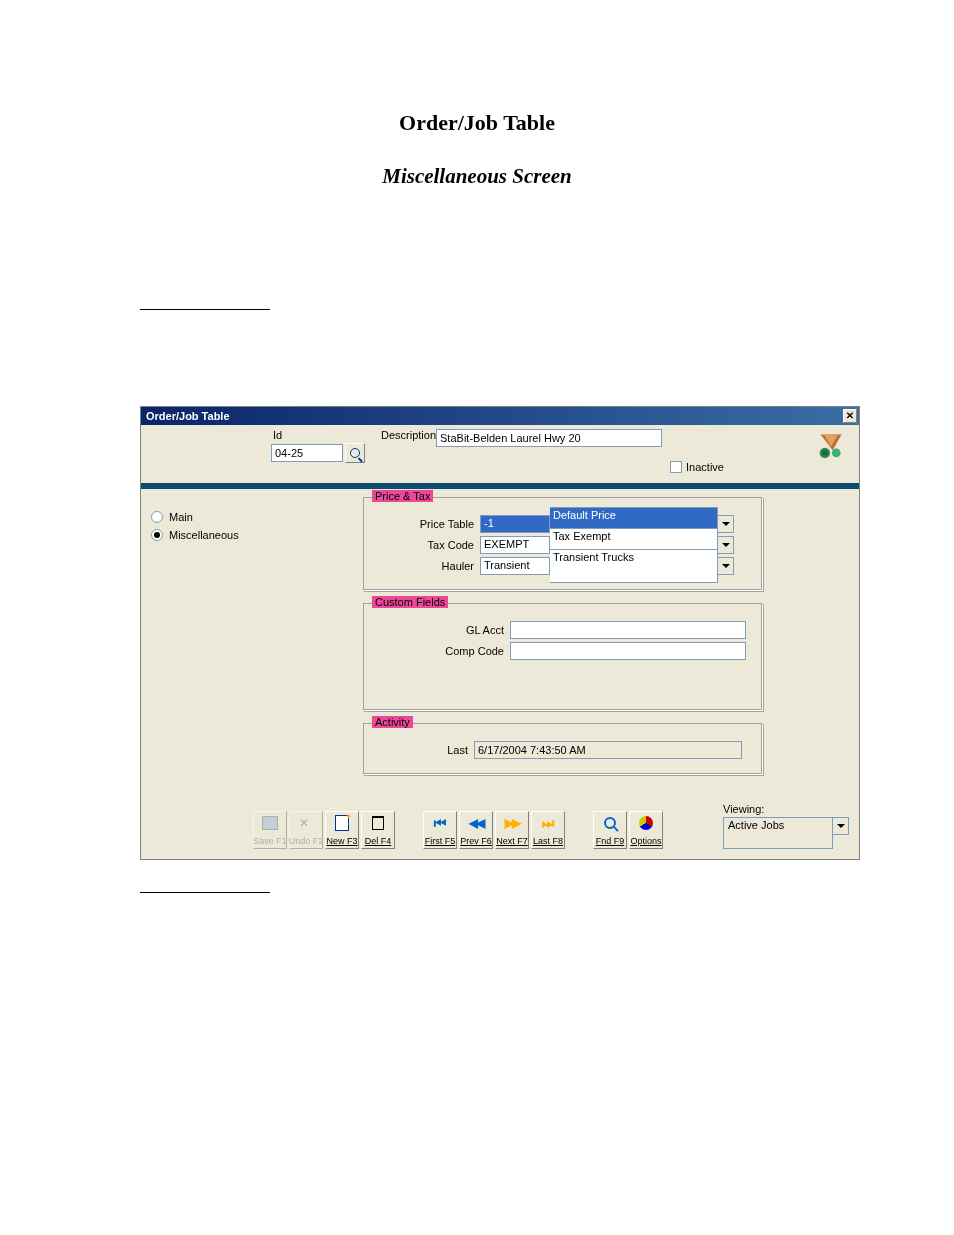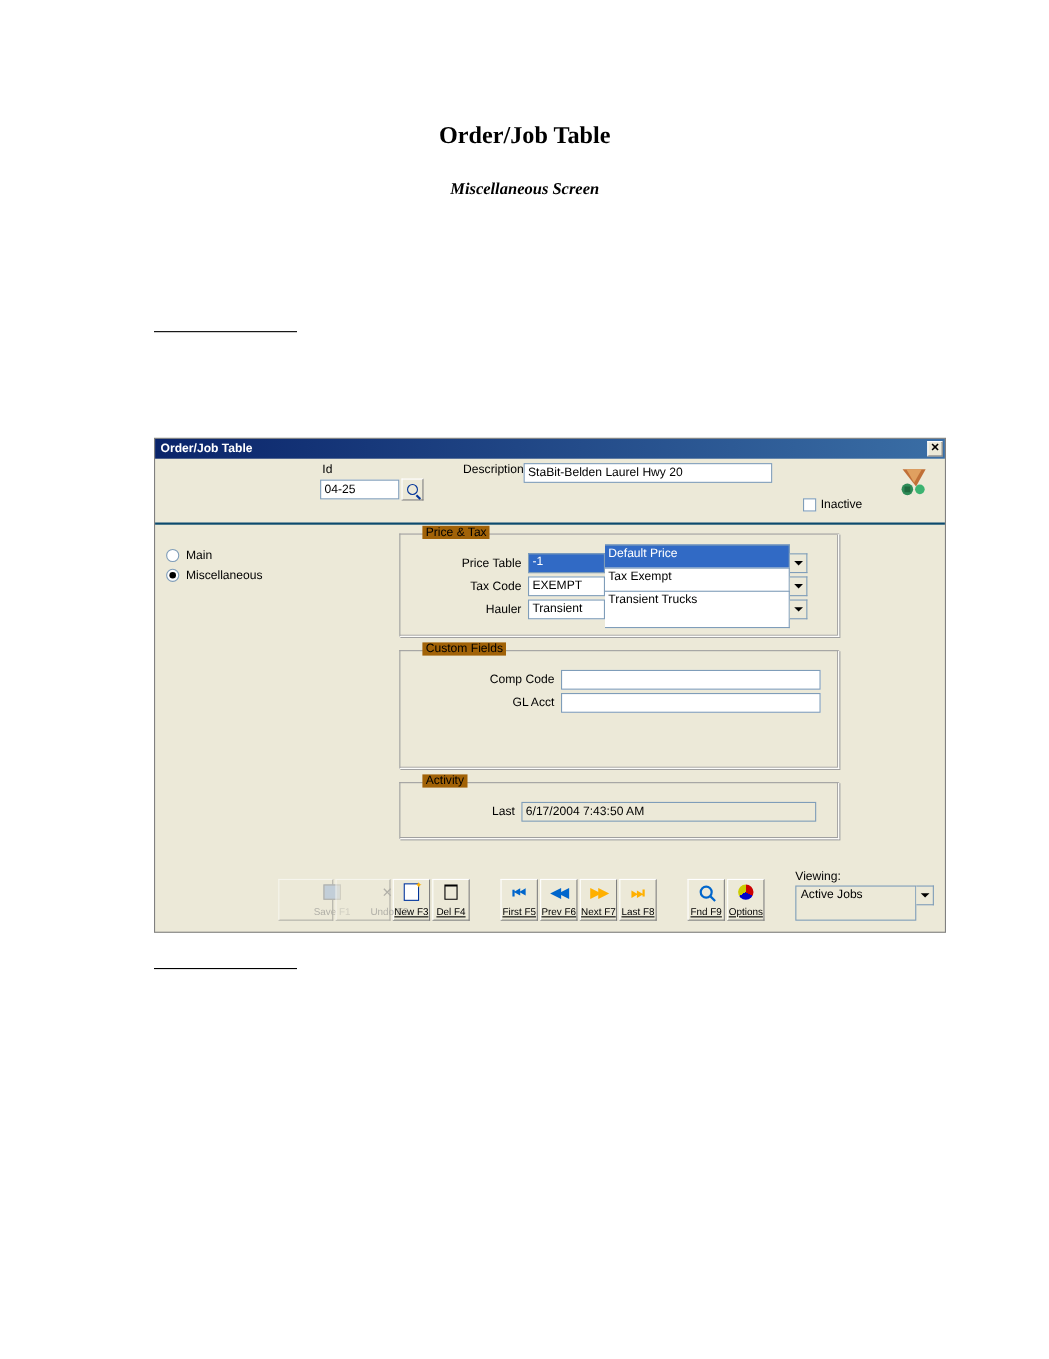--- a/index.html
+++ b/index.html
@@ -17,21 +17,21 @@
       font-family: Georgia, "Times New Roman", serif;
       font-weight: bold;
       font-size: 22px;
       margin-top: 110px;
     }
     .page-subtitle {
       text-align: center;
       font-family: Georgia, "Times New Roman", serif;
       font-weight: bold;
       font-style: italic;
-      font-size: 15px;
+      font-size: 21px;
       margin-top: 28px;
     }
     .rule1 { margin: 120px 0 0 140px; width: 130px; border-top: 1.5px solid #000; }
     .rule2 { margin: 32px 0 0 140px; width: 130px; border-top: 1.5px solid #000; }
 
     .window {
       position: relative;
       margin: 96px 0 0 140px;
       width: 720px;
       background: #ECE9D8;
@@ -59,22 +59,21 @@
       color:#000;
       font-size: 10px;
       line-height: 12px;
       text-align: center;
       cursor: pointer;
     }
     .header-area {
       display:flex;
       align-items:flex-start;
       padding: 4px 10px 10px 10px;
-      border-bottom:2px solid #0c4a6e;
-      gap:20px;
+      border-bottom:6px solid #0c4a6e;
     }
     .left-spacer { width: 120px; }
     .id-block { display:flex; flex-direction:column; }
     .lbl { font-size:11px; color:#000; margin:0 0 2px 2px; }
     .id-row { display:flex; align-items:center; gap:2px; }
     .txt {
       height:18px;
       border:1px solid #7F9DB9;
       background:#fff;
       font-size:11px;
@@ -116,22 +115,22 @@
       border:1px solid #fff;
       box-shadow: -1px -1px 0 #A0A0A0 inset, 1px 1px 0 #A0A0A0;
       border:1px solid #A0A0A0;
       border-right-color:#fff;border-bottom-color:#fff;
       position:relative;
       padding:14px 12px 12px 12px;
       margin-bottom:12px;
       width: 400px;
     }
     .group-label {
-      position:absolute; top:-8px; left:20px;
-      background:#a16207; padding:0 3px; font-size:11px;
+      position:absolute; top:-8px; left:8px;
+      background:#ec4899; padding:0 3px; font-size:11px;
     }
     .form-row { display:flex; align-items:center; margin:3px 0; }
     .form-row-lbl { width:104px; text-align:right; padding-right:6px; font-size:11px; }
     .combo {
       display:flex; align-items:center; height:18px;
     }
     .combo .code {
       width:70px; height:18px; border:1px solid #7F9DB9; background:#fff; font-size:11px; padding:1px 3px;
     }
     .combo .desc {
@@ -154,21 +153,21 @@
     .btn {
       width:34px;height:38px;
       background:#ECE9D8;
       border:1px solid #fff;
       border-right-color:#808080;border-bottom-color:#808080;
       display:flex;flex-direction:column;align-items:center;justify-content:space-between;
       padding:3px 0 2px 0;
       margin-right:2px;
       cursor:pointer;
     }
-    .btn.dim { opacity:0.55; cursor:default;padding-left:48px; }
+    .btn.dim { opacity:0.55; cursor:default; }
     .btn-icon { width:20px;height:16px;display:flex;align-items:center;justify-content:center; }
     .btn-lbl { font-size:9px; line-height:9px; text-align:center; text-decoration:underline; color:#000; white-space:nowrap; }
     .btn.dim .btn-lbl { color:#808080; text-decoration:none; }
     .btn-gap { width:26px; }
     .viewing-block { margin-left:auto; display:flex; flex-direction:column; }
     .viewing-sel { display:flex; }
     .viewing-input { width:110px; height:32px; border:1px solid #7F9DB9; background:#ECE9D8; font-size:11px; padding:1px 4px; color:#000; }
 
     
     .i-save{width:16px;height:14px;background:#A0B8D8;border:1px solid #808080;}
@@ -265,25 +264,25 @@
             <span class="code">Transient</span>
             <span class="desc">Transient Trucks</span>
             <span class="dd-btn"></span>
           </div>
         </div>
       </div>
 
       <div class="group" style="height:108px">
         <span class="group-label">Custom Fields</span>
         <div class="form-row">
+          <span class="form-row-lbl" style="width:134px">GL Acct</span>
+          <input class="txt cf-input" value="" style="">
+        </div>
+        <div class="form-row">
           <span class="form-row-lbl" style="width:134px">Comp Code</span>
-          <input class="txt cf-input" value="" style="">
-        </div>
-        <div class="form-row">
-          <span class="form-row-lbl" style="width:134px">GL Acct</span>
           <input class="txt cf-input" value="" style="">
         </div>
       </div>
 
       <div class="group">
         <span class="group-label">Activity</span>
         <div class="form-row">
           <span class="form-row-lbl" style="width:98px">Last</span>
           <input class="txt act-input" readonly="" value="6/17/2004 7:43:50 AM" style="">
         </div>

